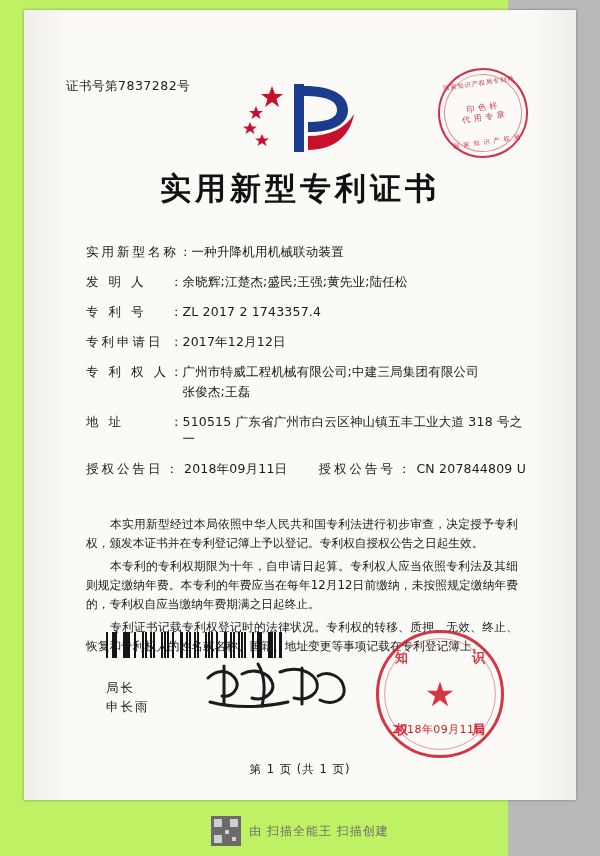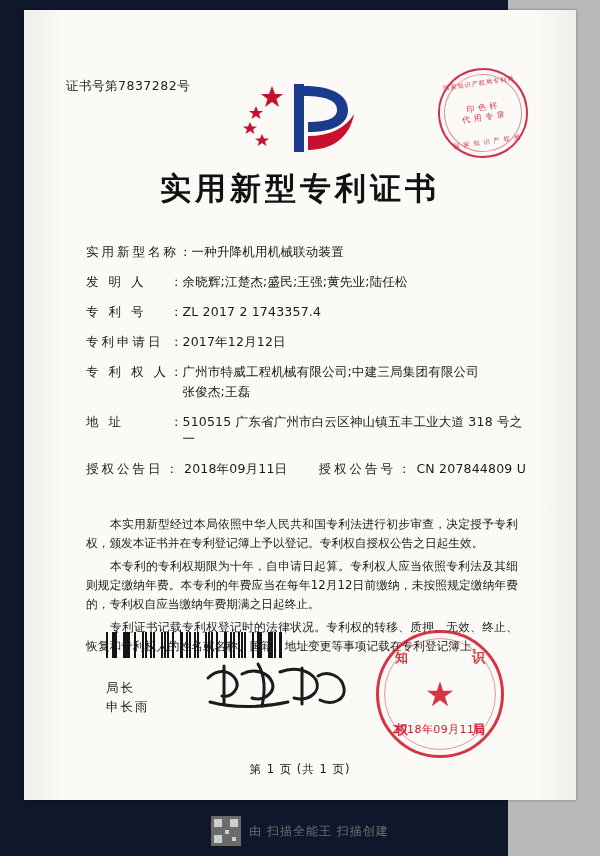--- a/index.html
+++ b/index.html
@@ -10,21 +10,21 @@
   body {
     width: 600px;
     height: 856px;
     font-family: "DejaVu Sans", "Liberation Sans", sans-serif;
     overflow: hidden;
   }
   #page {
     position: relative;
     width: 508px;
     height: 856px;
-    background: #0f172a;
+    background: #bef264;
   }
   
   #sheet {
     position: absolute;
     left: 24px;
     top: 10px;
     width: 552px;
     height: 790px;
     background: #fbfaf7;
     box-shadow: 0 0 3px rgba(0,0,0,0.35);

